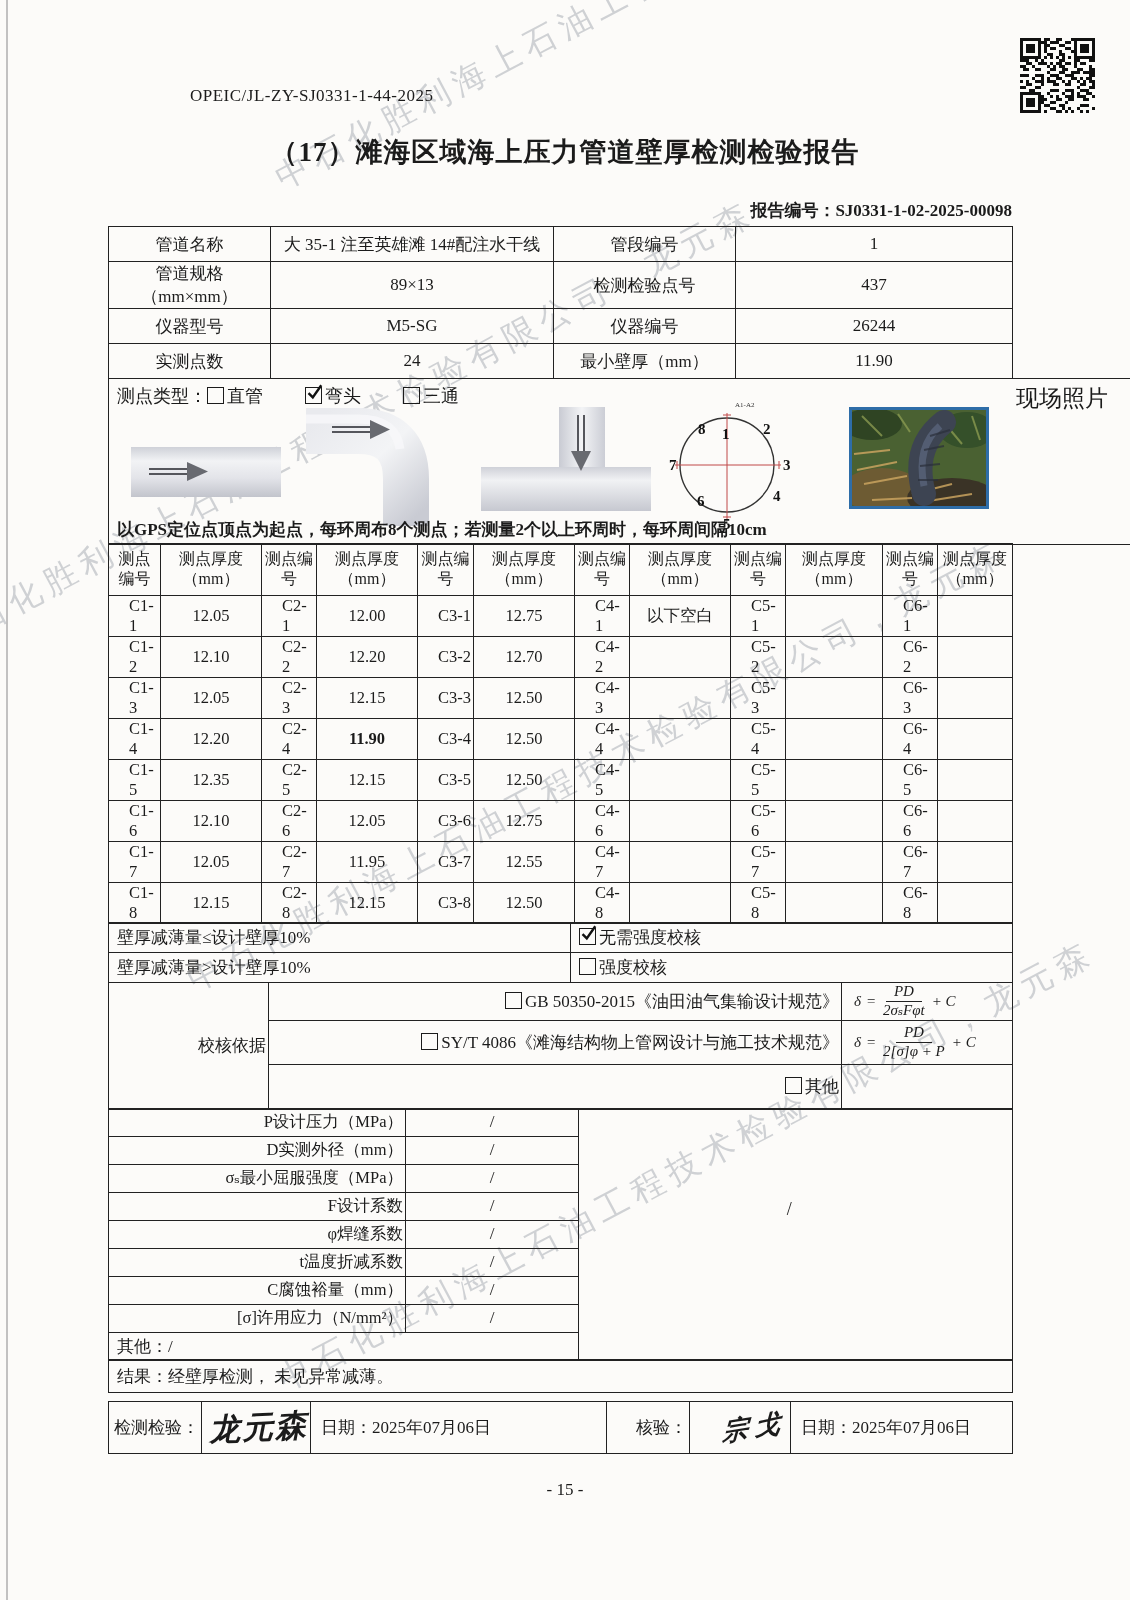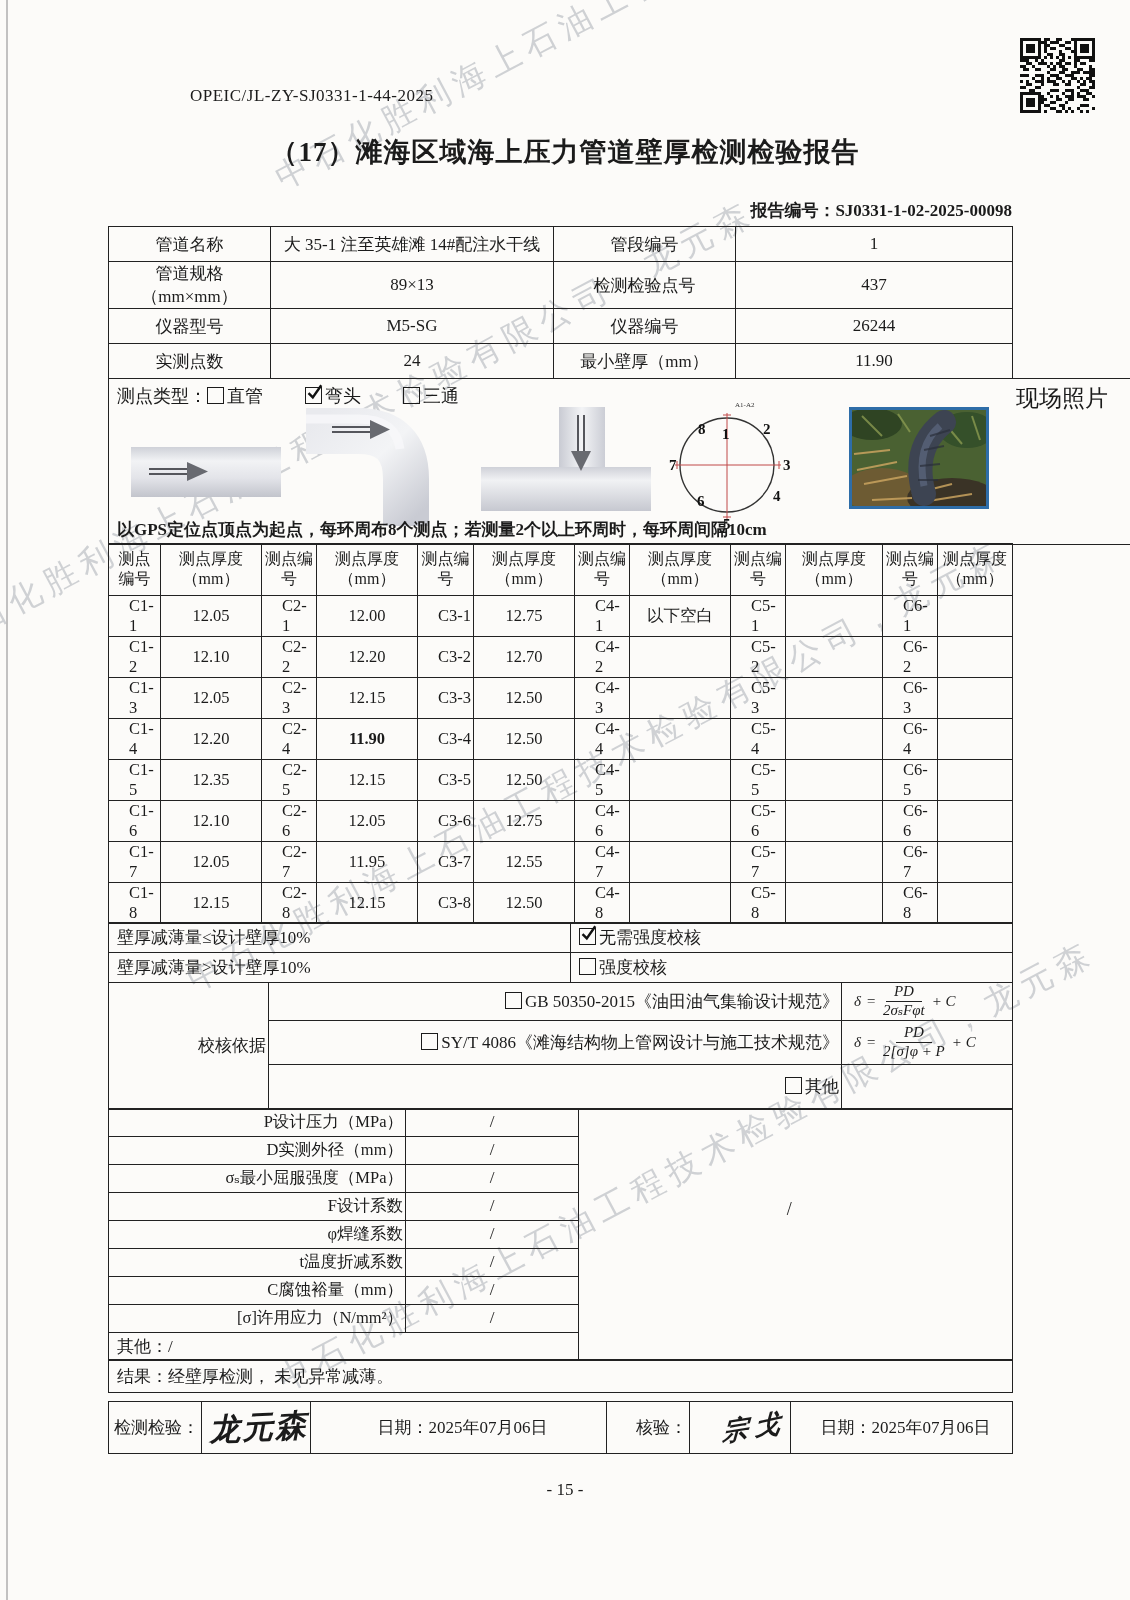--- a/index.html
+++ b/index.html
@@ -58,21 +58,21 @@
   #parBody td.plab{text-align:right;font-size:16.5px;}
   #parBody td.pval{text-align:center;}
   #parBody td.pside{position:relative;}
   .side-slash{position:absolute;left:48%;top:36%;font-size:18px;}
   #parBody td.other{text-align:left;padding-left:8px;}
   
   #resBody td{height:33px;text-align:left;padding-left:8px;}
   
   .signtable{margin-top:8px !important;}
   #signBody td{height:52px;text-align:right;}
-  #signBody td.date{text-align:center;padding-left:10px;}
+  #signBody td.date{text-align:left;padding-left:10px;}
   .sig1{display:inline-block;font-size:31px;font-weight:bold;font-style:italic;letter-spacing:2px;transform:rotate(-3deg);}
   .sig2{display:inline-block;font-size:26px;font-weight:bold;font-style:italic;letter-spacing:7px;transform:rotate(-9deg) skewX(-12deg);}
 </style>
 </head>
 <body>
 
 <div class="page">
 
   <div class="wm" style="left:278px;top:158px">中石化胜利海上石油工程技术检验有限公司，龙元森</div>
   <div class="wm" style="left:190px;top:960px">中石化胜利海上石油工程技术检验有限公司，龙元森</div>

